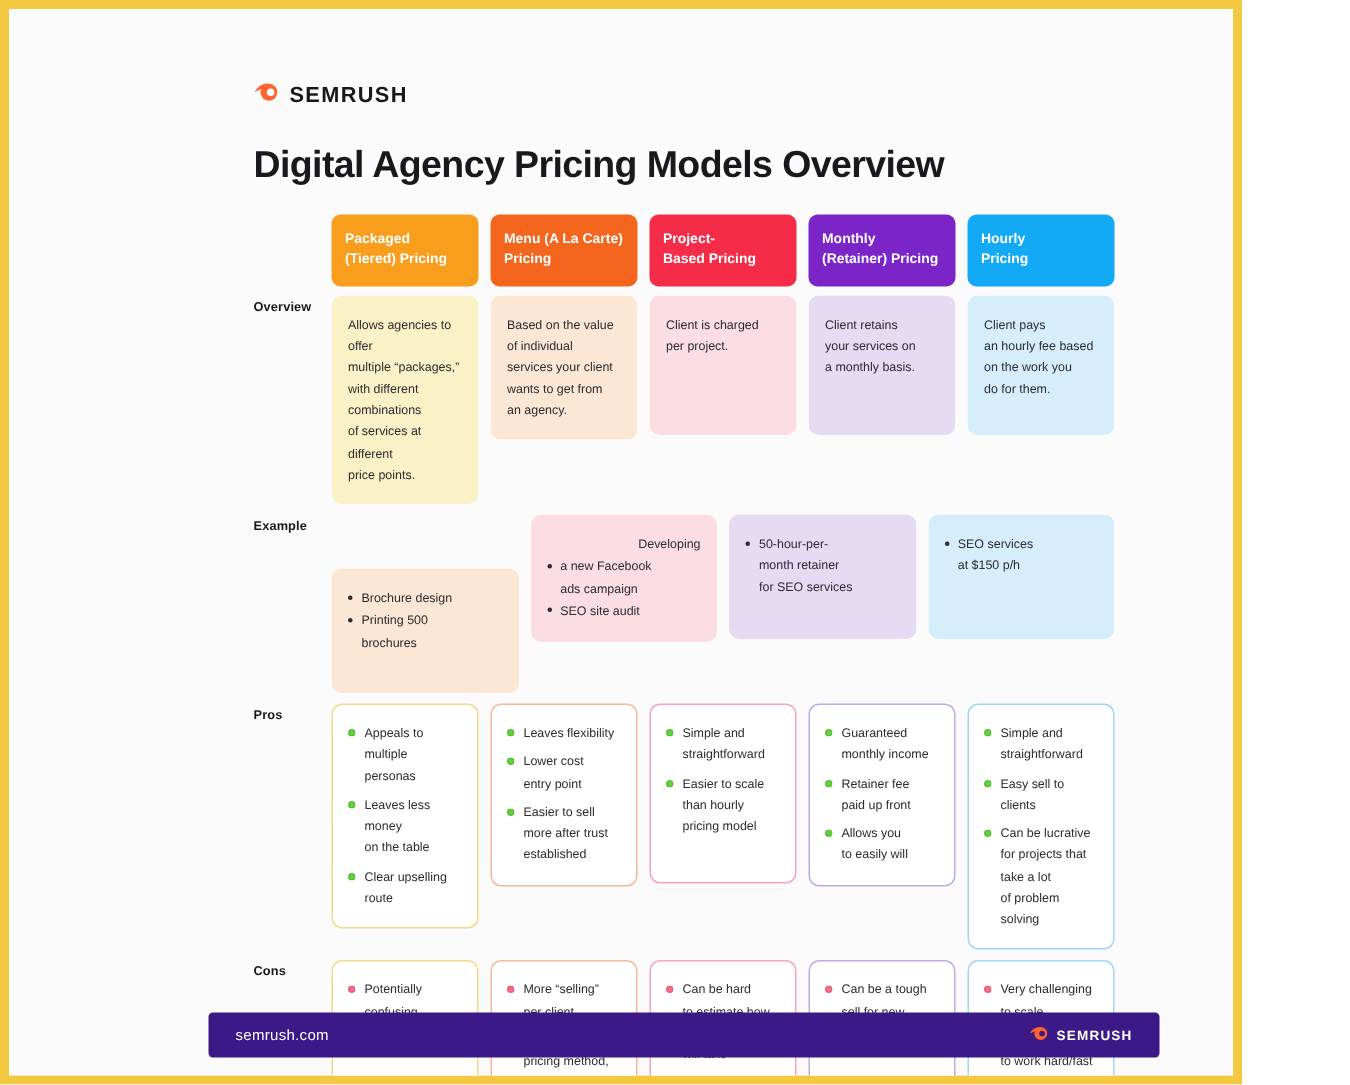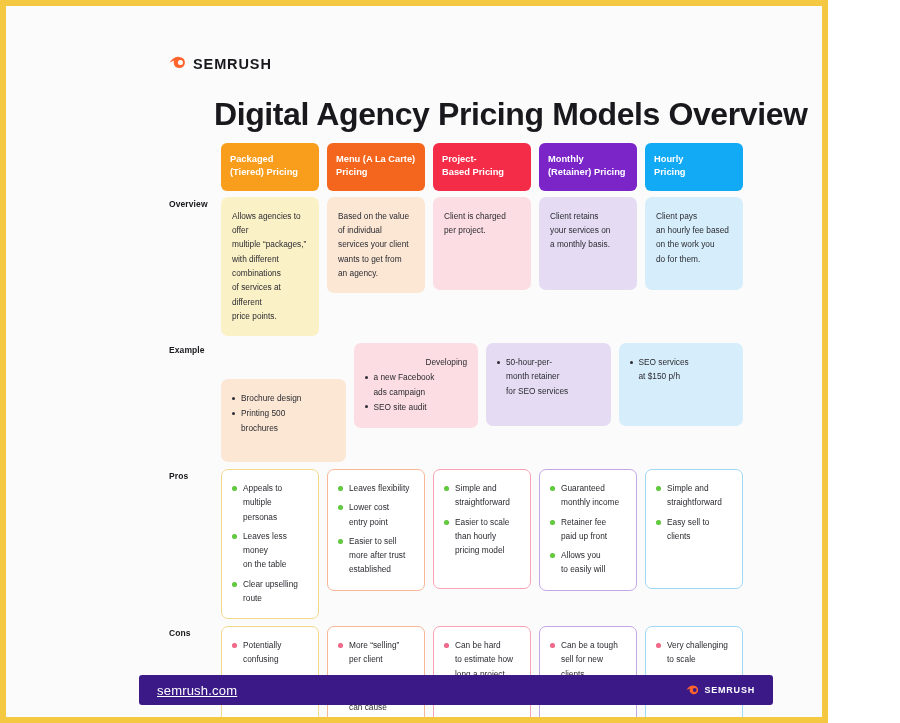--- a/index.html
+++ b/index.html
@@ -40,26 +40,25 @@
     font-size: 14.5px;
     font-weight: bold;
     letter-spacing: 0.9px;
     color: #19191d;
   }
 
   .page-title {
     position: absolute;
     left: 163px;
     top: 90px;
-    font-size: 32px;
+    font-size: 25px;
     font-weight: bold;
     letter-spacing: -0.4px;
     color: #19191d;
     white-space: nowrap;
-    margin-left: 45px;
   }
 
   
   .table {
     position: absolute;
     left: 163px;
     top: 137px;
     width: 574px;
   }
 
@@ -164,23 +163,22 @@
     height: 30px;
     background: #3b1a87;
     border-radius: 3px;
     display: flex;
     align-items: center;
     justify-content: space-between;
     padding: 0 18px;
   }
   .footer-url {
     color: #ffffff;
-    font-size: 13px;
+    font-size: 10px;
     letter-spacing: 0.2px;
-    text-decoration: underline;
   }
   .footer-brand {
     display: flex;
     align-items: center;
     gap: 5px;
   }
   .footer-word {
     color: #ffffff;
     font-size: 9px;
     font-weight: bold;
@@ -360,20 +358,24 @@
 to easily will</span></li>
                 </ul>
               </div>
             </div>
           <div class="cell">
               <div class="card outlined" style="border: 1px solid rgb(159, 216, 245);">
                 <ul class="list dots pros">
                   <li><span class="dot"></span><span class="plain-text">Simple and
 straightforward</span></li>
                   <li><span class="dot"></span><span class="plain-text">Easy sell to clients</span></li>
+                  <li><span class="dot"></span><span class="plain-text">Can be lucrative
+for projects that
+take a lot
+of problem solving</span></li>
                 </ul>
               </div>
             </div>
         </div>
       </div>
 
       <div class="row row-cons">
         <div class="row-label">Cons</div>
         <div class="cells">
           <div class="cell">

